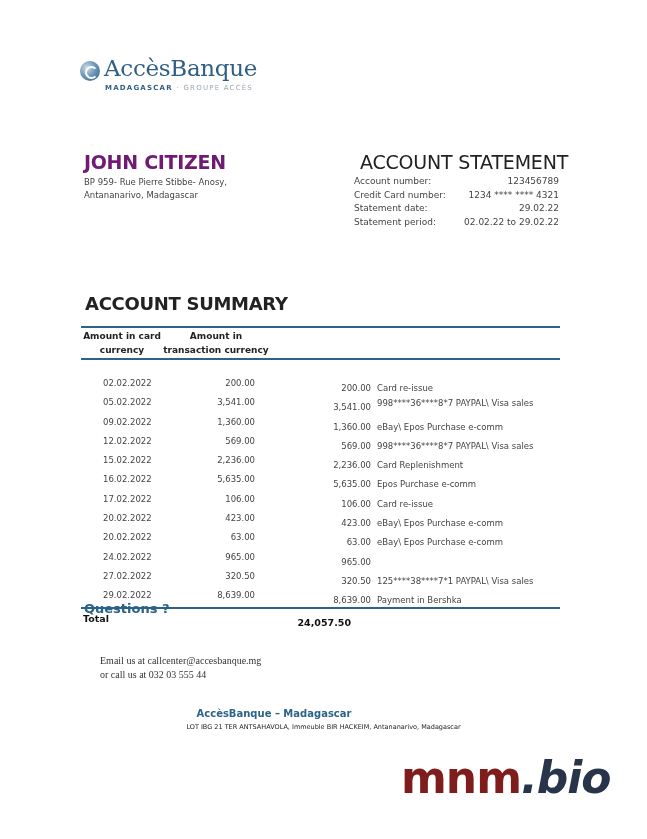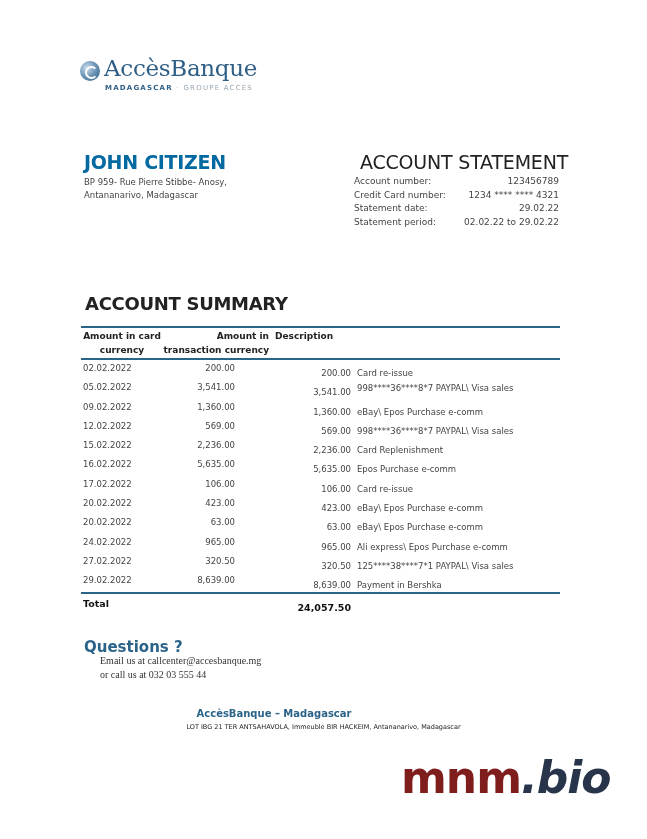--- a/index.html
+++ b/index.html
@@ -11,51 +11,51 @@
   .logo-mark { position: absolute; left: 0; top: 3px; width: 20px; height: 20px; border-radius: 50%;
                background: radial-gradient(circle at 35% 35%, #cfe0ee 0%, #6f97b8 45%, #2f5f86 100%); }
   .logo-mark::after { content: ""; position: absolute; left: 5px; top: 5px; width: 9px; height: 9px; border-radius: 50%;
                border: 2px solid #ffffff; border-right-color: transparent; }
   .logo-name { position: absolute; left: 24px; top: -3px; font-family: "DejaVu Serif", serif; font-size: 23px;
                color: #2f5f86; white-space: nowrap; letter-spacing: -0.3px; }
   .logo-sub { position: absolute; left: 25px; top: 26px; font-size: 7px; letter-spacing: 1.2px; white-space: nowrap; font-weight: bold; }
   .logo-sub .a { color: #2f5f86; }
   .logo-sub .b { color: #9aa6b0; font-weight: normal; }
   
-  .client-name { left: 84px; top: 151px; font-size: 19px; font-weight: bold; color: #0369a1; font-family: "DejaVu Sans", sans-serif; letter-spacing: -0.3px; }
+  .client-name { left: 84px; top: 151px; font-size: 19px; font-weight: bold; color: #701a75; font-family: "DejaVu Sans", sans-serif; letter-spacing: -0.3px; }
   .client-addr { left: 84px; top: 176px; font-size: 8.5px; line-height: 13px; color: #444; }
   
   .stmt-title { left: 360px; top: 151px; font-size: 19px; color: #222; letter-spacing: -0.2px; }
   .stmt-rows { left: 354px; top: 175px; width: 205px; font-size: 9px; color: #444; }
   .stmt-row { display: flex; justify-content: space-between; height: 13.5px; line-height: 13.5px; }
   
   .summary-title { left: 85px; top: 293px; font-size: 18px; font-weight: bold; color: #222; letter-spacing: -0.3px; }
   .tbl { left: 81px; top: 326px; width: 479px; }
   .hline { height: 2px; background: #2b6488; }
   .thead { display: flex; font-size: 9px; font-weight: bold; color: #222; height: 29px; padding-top: 1px; }
   .thead div { line-height: 14px; }
   .c1 { width: 82px; text-align: center; }
   .c2 { width: 74px; text-align: right; padding-right: 0px; }
   .c3 { width: 114px; text-align: right; }
   .c4 { flex: 1; padding-left: 6px; }
   .thead .c2 { text-align: center; width: 82px; }
-  .thead .c3 { width: 106px; }
+  .thead .c3 { text-align: center; width: 106px; }
   .thead .c4 { padding-left: 6px; text-align: left; }
   .rows { font-size: 8.5px; color: #444; }
   .row { display: flex; height: 19.3px; position: relative; }
   .row .c1 { text-align: left; padding-left: 2px; width: 80px; }
   .row .c2 { width: 72px; text-align: right; padding-top: 0px; }
   .row .c3 { width: 116px; text-align: right; padding-top: 5px; }
   .row .c4 { padding-top: 5px; padding-left: 6px; white-space: nowrap; }
   .row.sup .c4 { padding-top: 1px; }
   .total { display: flex; font-size: 9.5px; font-weight: bold; color: #111; margin-top: 4px; }
   .total .c1 { text-align: left; padding-left: 2px; width: 80px; }
   .total .c3 { width: 188px; padding-top: 4px; }
   
-  .q-title { left: 84px; top: 638px; font-size: 15px; color: #2b6488; font-weight: bold; }
+  .q-title { left: 84px; top: 601px; font-size: 13px; color: #2b6488; font-weight: bold; }
   .q-line { left: 100px; font-size: 10px; color: #333; font-family: Liberation Serif, serif; }
   
   .foot-title { left: 0; width: 548px; text-align: center; top: 708px; font-size: 10px; font-weight: bold; color: #2b6488; }
   .foot-addr { left: 0; width: 647px; text-align: center; top: 723px; font-size: 6.5px; color: #222; }
   
   .wm { left: 401px; top: 752px; font-family: "DejaVu Sans", sans-serif; font-weight: bold; font-size: 44px; letter-spacing: -1px; }
   .wm .g { color: #7f1d1d; }
   .wm .d { color: #28344a; font-style: italic; }
 </style>
 </head>
@@ -96,24 +96,23 @@
     <span>02.02.22 to 29.02.22</span>
   </div>
 </div>
 
 <div class="abs summary-title">ACCOUNT SUMMARY</div>
 <div class="abs tbl">
   <div class="hline"></div>
   <div class="thead">
     <div class="c2">Amount in card currency</div>
     <div class="c3">Amount in transaction currency</div>
-    <div class="c4">Description</div>
   </div>
   <div class="hline"></div>
-  <div class="rows" style="padding-top:3px;">
+  <div class="rows" style="padding-top:18px;margin-left:20px;">
     <div class="row">
       <div class="c1">02.02.2022</div>
       <div class="c2">200.00</div>
       <div class="c3">200.00</div>
       <div class="c4">Card re-issue</div>
     </div>
     <div class="row sup">
       <div class="c1">05.02.2022</div>
       <div class="c2">3,541.00</div>
       <div class="c3">3,541.00</div>
@@ -158,21 +157,20 @@
     <div class="row">
       <div class="c1">20.02.2022</div>
       <div class="c2">63.00</div>
       <div class="c3">63.00</div>
       <div class="c4">eBay\ Epos Purchase e-comm</div>
     </div>
     <div class="row">
       <div class="c1">24.02.2022</div>
       <div class="c2">965.00</div>
       <div class="c3">965.00</div>
-      <div class="c4">Ali express\ Epos Purchase e-comm</div>
     </div>
     <div class="row">
       <div class="c1">27.02.2022</div>
       <div class="c2">320.50</div>
       <div class="c3">320.50</div>
       <div class="c4">125****38****7*1 PAYPAL\ Visa sales</div>
     </div>
     <div class="row" style="height:17px;">
       <div class="c1">29.02.2022</div>
       <div class="c2">8,639.00</div>

